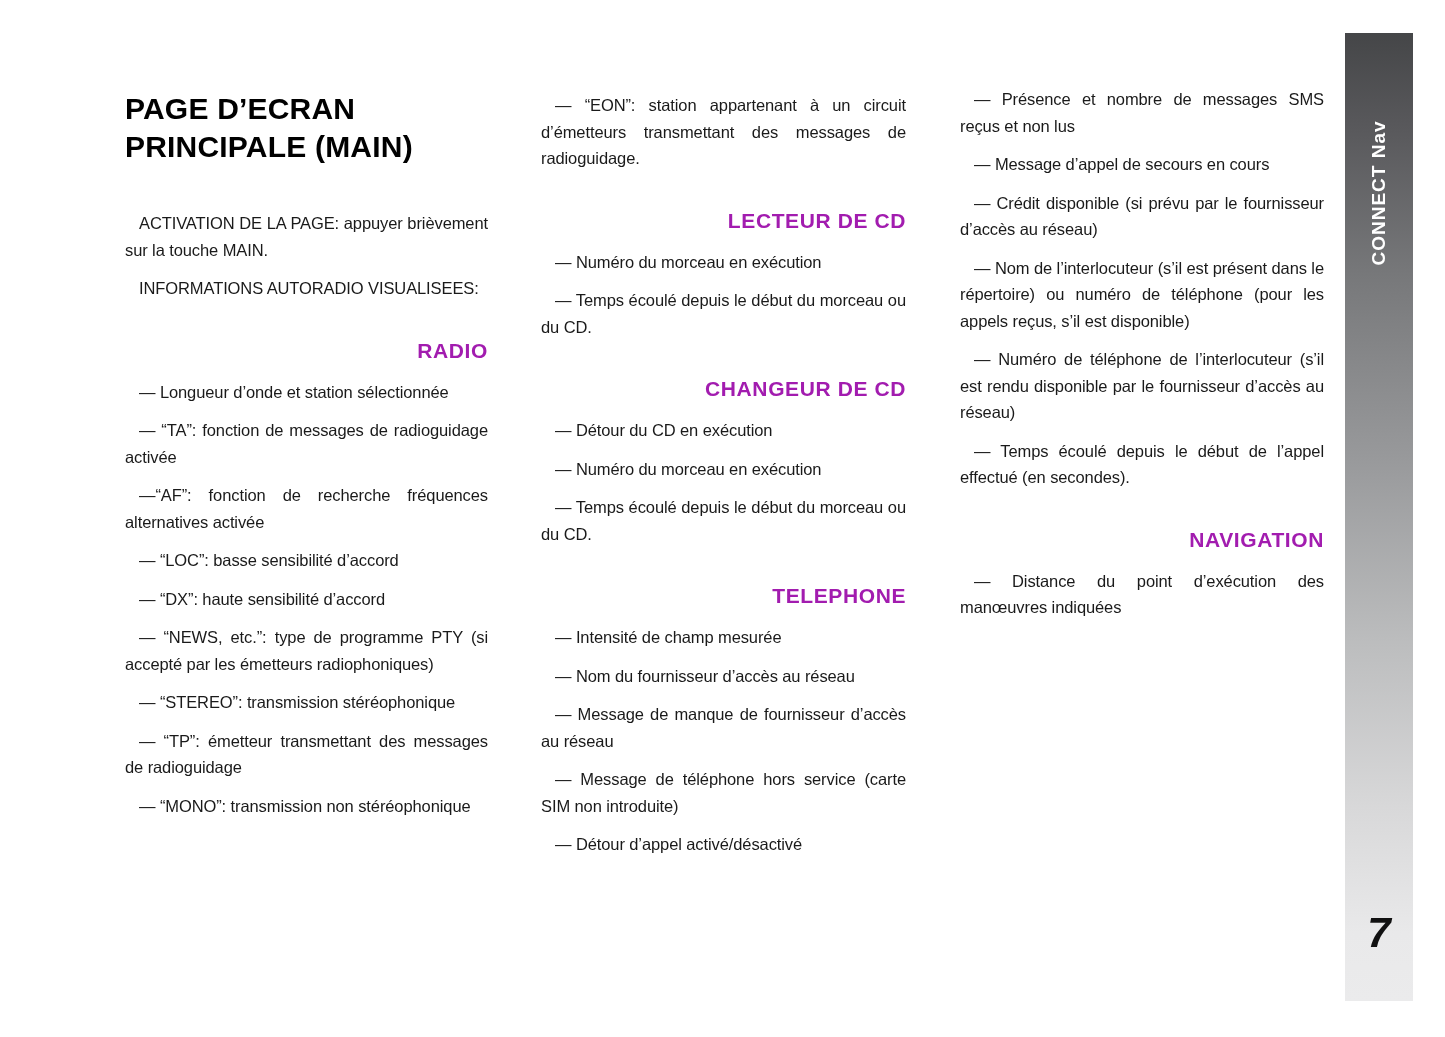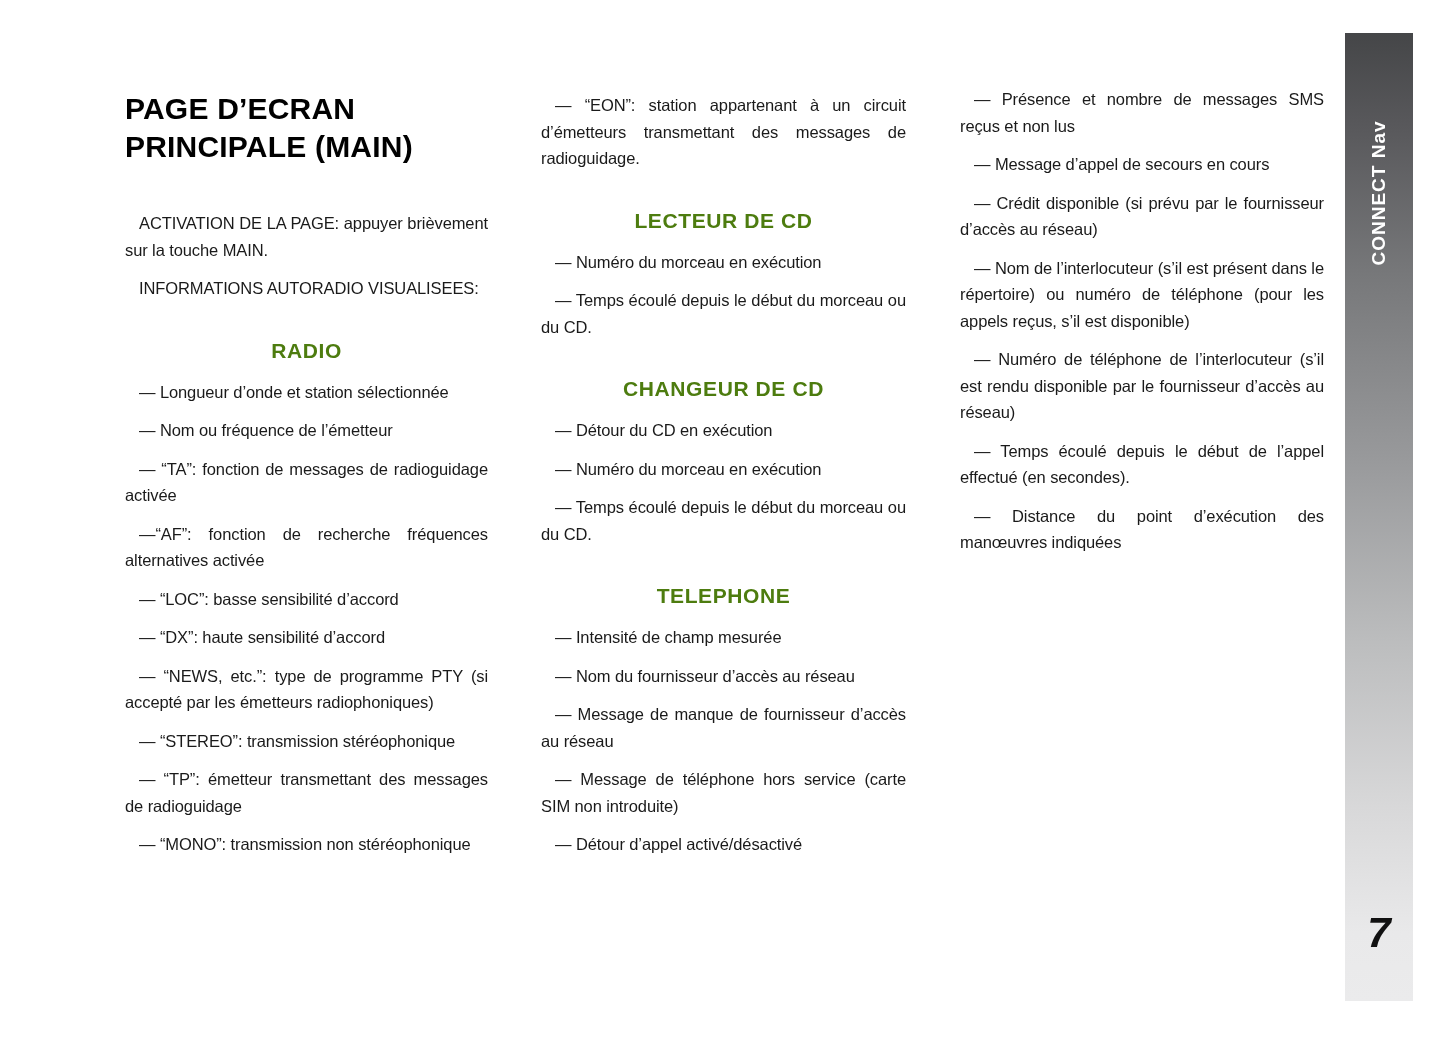--- a/index.html
+++ b/index.html
@@ -16,21 +16,21 @@
   #col-middle { left:541px; top:72px; width:365px;margin-top:20px; }
   #col-right  { left:960px; top:86px; width:364px; }
 
   .page-title {
     font-size:30px; line-height:38px; font-weight:700;
     color:#000; letter-spacing:0.2px; text-align:left;
     margin:16px 0 44px 0;
   }
   .section-heading {
     font-size:21px; line-height:26px; font-weight:700;
-    color:#4d7c0f; letter-spacing:0.6px; text-align:center;
+    color:#a21caf; letter-spacing:0.6px; text-align:right;
     margin:36px 0 15px 0;
   }
   .para, .item {
     font-size:16.5px; line-height:26.5px;
     margin:0 0 12px 0;
     text-indent:14px;
     letter-spacing:-0.1px;
   }
   .sidebar {
     position:absolute;
@@ -66,21 +66,20 @@
 <div class="page">
   <div class="col" id="col-left">
       <h1 class="page-title">
         <div>PAGE D’ECRAN</div>
         <div>PRINCIPALE (MAIN)</div>
       </h1>
       <p class="para">ACTIVATION DE LA PAGE: appuyer brièvement sur la touche MAIN.</p>
       <p class="para">INFORMATIONS AUTORADIO VISUALISEES:</p>
       <h2 class="section-heading">RADIO</h2>
       <p class="item">— Longueur d’onde et station sélectionnée</p>
-      <p class="item">— Nom ou fréquence de l’émetteur</p>
       <p class="item">— “TA”: fonction de messages de radioguidage activée</p>
       <p class="item">—“AF”: fonction de recherche fréquences alternatives activée</p>
       <p class="item">— “LOC”: basse sensibilité d’accord</p>
       <p class="item">— “DX”: haute sensibilité d’accord</p>
       <p class="item">— “NEWS, etc.”: type de programme PTY (si accepté par les émetteurs radiophoniques)</p>
       <p class="item">— “STEREO”: transmission stéréophonique</p>
       <p class="item">— “TP”: émetteur transmettant des messages de radioguidage</p>
       <p class="item">— “MONO”: transmission non stéréophonique</p>
     </div>
   <div class="col" id="col-middle">
@@ -99,20 +98,21 @@
       <p class="item">— Message de téléphone hors service (carte SIM non introduite)</p>
       <p class="item">— Détour d’appel activé/désactivé</p>
     </div>
   <div class="col" id="col-right">
       <p class="item">— Présence et nombre de messages SMS reçus et non lus</p>
       <p class="item">— Message d’appel de secours en cours</p>
       <p class="item">— Crédit disponible (si prévu par le fournisseur d’accès au réseau)</p>
       <p class="item">— Nom de l’interlocuteur (s’il est présent dans le répertoire) ou numéro de téléphone (pour les appels reçus, s’il est disponible)</p>
       <p class="item">— Numéro de téléphone de l’interlocuteur (s’il est rendu disponible par le fournisseur d’accès au réseau)</p>
       <p class="item">— Temps écoulé depuis le début de l’appel effectué (en secondes).</p>
+      <h2 class="section-heading">NAVIGATION</h2>
       <p class="item">— Distance du point d’exécution des manœuvres indiquées</p>
     </div>
 
   <div class="sidebar">
     <div class="sidebar-label">CONNECT Nav</div>
     <div class="page-number">7</div>
   </div>
 </div>
 
 </body></html>

